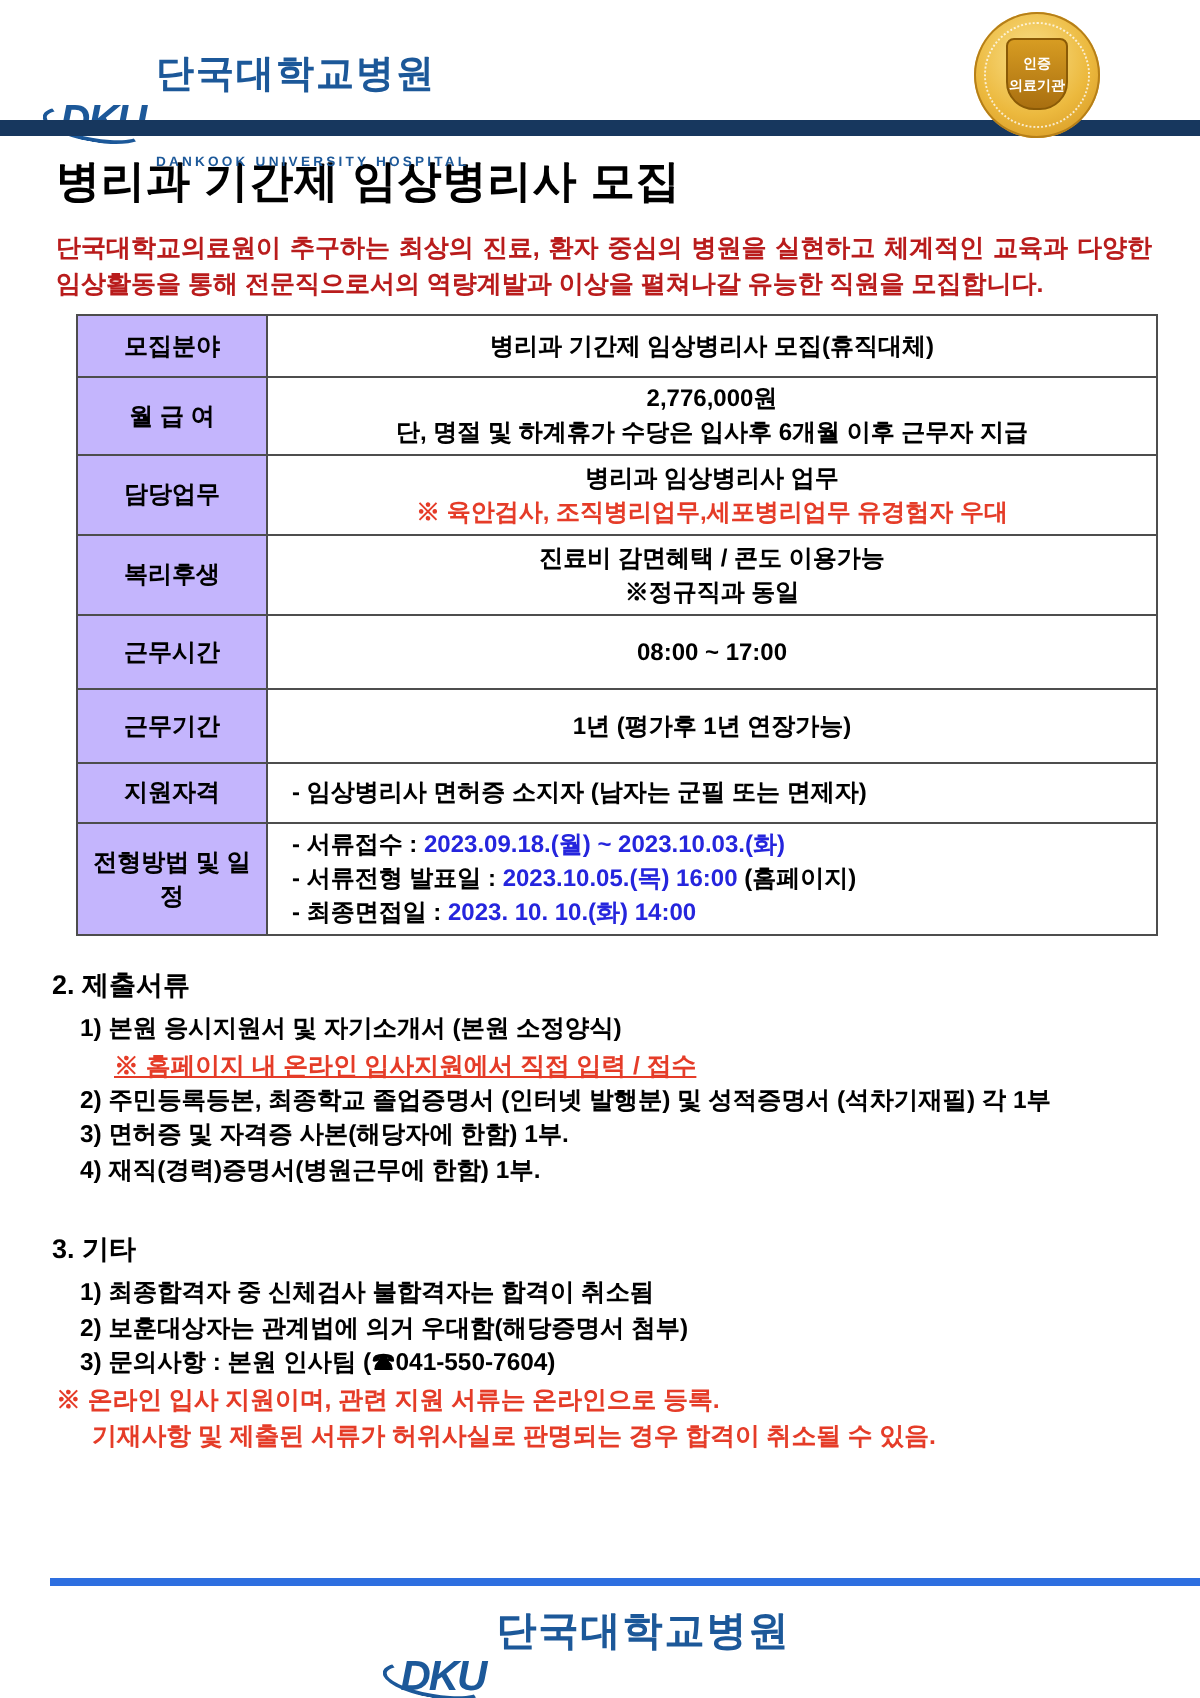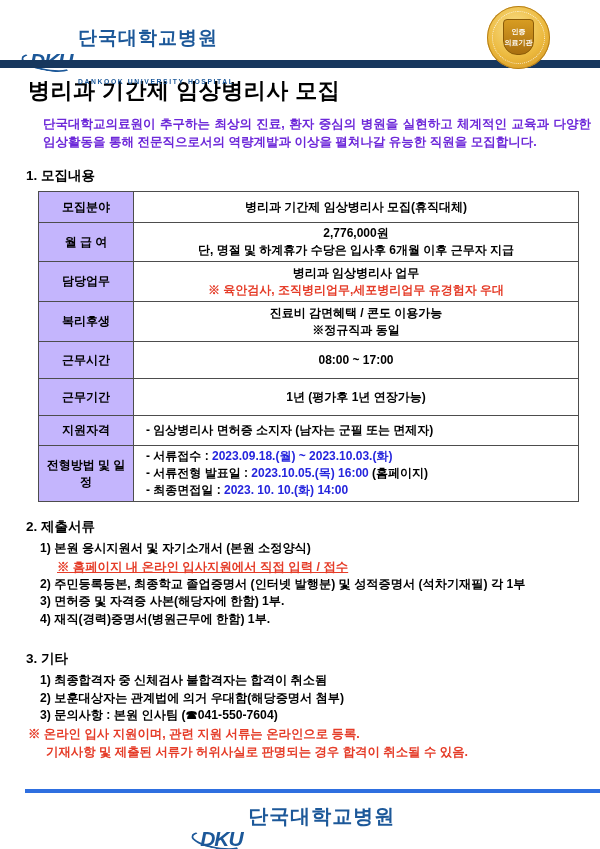--- a/index.html
+++ b/index.html
@@ -28,21 +28,21 @@
     box-shadow:0 0 0 1px #b67f18 inset; z-index:3; }
   .seal::before { content:""; position:absolute; inset:5px; border:1px dotted rgba(255,255,255,.75); border-radius:50%; }
   .seal-shield { position:absolute; left:16px; top:13px; width:31px; height:36px;
     background:linear-gradient(#d79c22,#a96f10); border:1px solid #8a5a06;
     border-radius:4px 4px 14px 14px; display:flex; flex-direction:column; align-items:center; justify-content:center; }
   .seal-line { color:#fff; font-weight:800; text-align:center; }
   .seal-line.l1 { font-size:7px; }
   .seal-line.l2 { font-size:7px; margin-top:1px; }
   
   .page-title { margin:8px 0 0 28px; font-size:22px; font-weight:800; letter-spacing:.5px; color:#000; }
-  .intro { margin:9px 28px 0 43px; width:548px; font-size:12.5px; font-weight:700; line-height:18px; color:#6d28d9;
+  .intro { margin:9px 28px 0 28px; width:548px; font-size:12.5px; font-weight:700; line-height:18px; color:#b91c1c;
     text-align:justify; }
   
   .sec-heading { margin:16px 0 0 26px; font-size:13.5px; font-weight:800; color:#000; }
   
   table.recruit { border-collapse:collapse; margin:6px 0 0 38px; table-layout:fixed; }
   table.recruit td { border:1px solid #4d4d4d; font-size:12px; font-weight:700; color:#000; vertical-align:middle; }
   td.lbl { width:95px; background:#c4b5fd; text-align:center; padding:2px; }
   td.cnt { width:445px; text-align:center; padding:2px 10px; }
   td.cnt.left { text-align:left; padding-left:12px; }
   .line { line-height:17px; }
@@ -81,21 +81,20 @@
         <span class="seal-line l1">인증</span>
         <span class="seal-line l2">의료기관</span>
       </div>
     </div>
     <div class="navy-bar"></div>
   </div>
 
   <div class="page-title">병리과 기간제 임상병리사 모집</div>
   <div class="intro">단국대학교의료원이 추구하는 최상의 진료, 환자 중심의 병원을 실현하고 체계적인 교육과 다양한 임상활동을 통해 전문직으로서의 역량계발과 이상을 펼쳐나갈 유능한 직원을 모집합니다.</div>
 
-  <div class="sec-heading">1. 모집내용</div>
   <table class="recruit">
     <tbody>
         <tr style="height:31px;">
       <td class="lbl">모집분야</td>
       <td class="cnt">
         <div class="line"><span>병리과 기간제 임상병리사 모집(휴직대체)</span></div>
       </td>
     </tr>
     <tr style="height:34px;">
       <td class="lbl">월 급 여</td>

